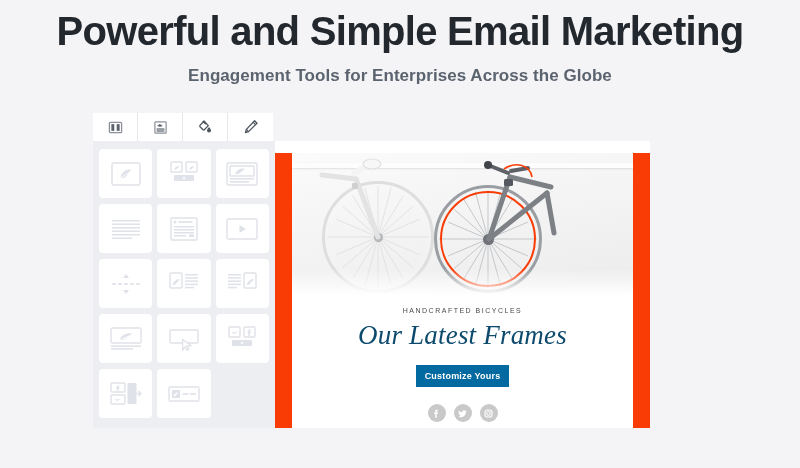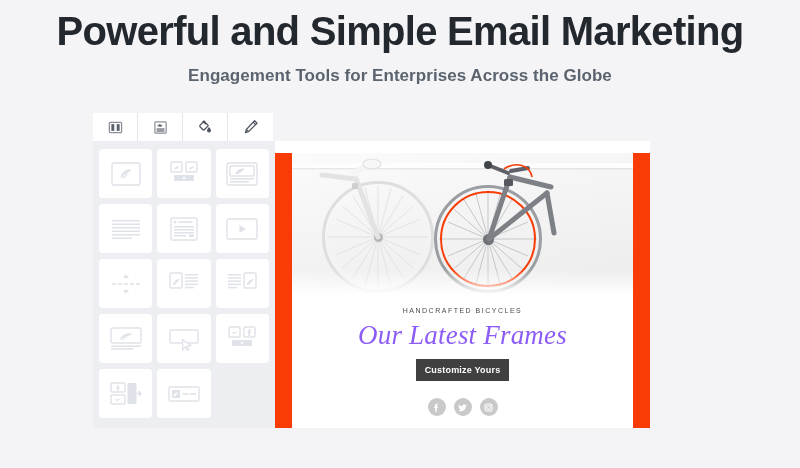--- a/index.html
+++ b/index.html
@@ -221,29 +221,29 @@
     font-size: 7px;
     letter-spacing: 1.5px;
     color: #4a4a4a;
     font-weight: normal;
   }
 
   .headline {
     font-family: "Liberation Serif", serif;
     font-style: italic;
     font-size: 27px;
-    color: #8b5cf6;
+    color: #0c4a6e;
     margin-top: 6px;
     letter-spacing: 0.2px;
   }
 
   .cta-button {
     display: inline-block;
-    margin-top: 8px;
-    background: #404040;
+    margin-top: 14px;
+    background: #0369a1;
     color: #ffffff;
     font-family: "Liberation Sans", sans-serif;
     font-size: 9px;
     font-weight: bold;
     padding: 6px 9px;
     letter-spacing: 0.2px;
     cursor: pointer;
     border: none;
   }
 

